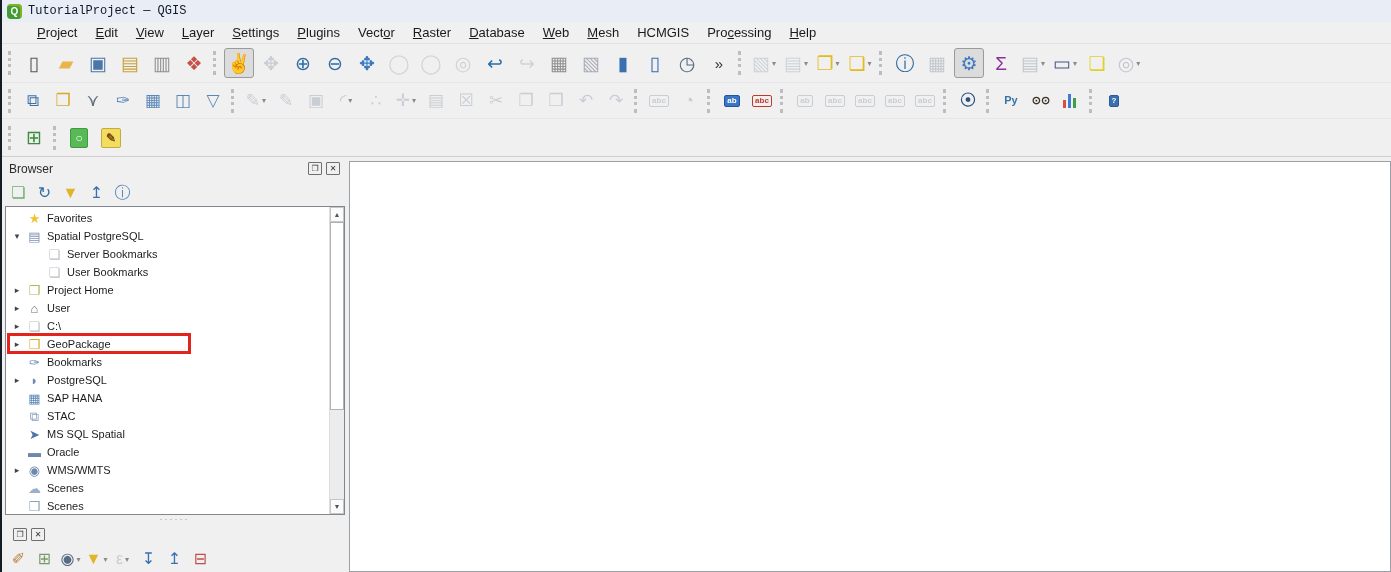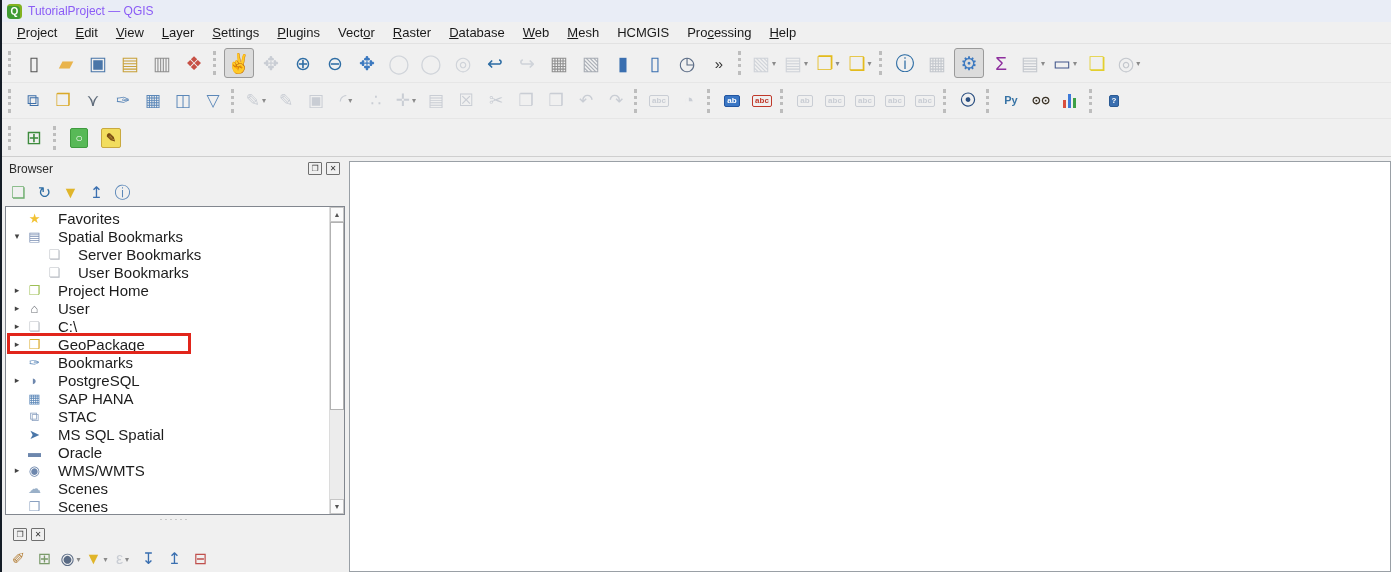--- a/index.html
+++ b/index.html
@@ -8,24 +8,24 @@
     width:1391px; height:572px; overflow:hidden;
     font-family:"Liberation Sans", sans-serif;
     background:#f0f0f0;
   }
   .window { width:100%; height:100%; border-left:2px solid #141c26; display:flex; flex-direction:column; }
 
   
   .titlebar { height:22px; background:#e9edf6; display:flex; align-items:center; padding-left:5px; gap:6px; flex:0 0 auto; }
   .app-logo { width:15px; height:15px; border-radius:4px; background:#3f9b32; color:#fff; font-size:10px; font-weight:bold;
               display:flex; align-items:center; justify-content:center; box-shadow:inset -2px 2px 0 rgba(255,221,0,.35); }
-  .title-text { font-size:12px; color:#8b5cf6; }
-
-  
-  .menubar { height:22px; background:#f0f0f0; display:flex; align-items:center; padding-left:6px; border-bottom:1px solid #e2e2e2; flex:0 0 auto; }
+  .title-text { font-size:12px; color:#0f172a;font-family:Liberation Mono, monospace; }
+
+  
+  .menubar { height:22px; background:#f0f0f0; display:flex; align-items:center; padding-left:26px; border-bottom:1px solid #e2e2e2; flex:0 0 auto; }
   .menu-item { font-size:13px; color:#1a1a1a; padding:0 9px; line-height:21px; cursor:default; }
   .menu-item u { text-decoration:underline; }
 
   
   .toolbar { display:flex; align-items:center; background:#f0f0f0; border-bottom:1px solid #e6e6e6; padding-left:3px; flex:0 0 auto; }
   .tb1 { height:39px; } .tb2 { height:36px; } .tb3 { height:38px; border-bottom:1px solid #cfcfcf; }
   .handle { width:5px; height:24px; border-left:3px dotted #bdbdbd; margin:0 5px 0 3px; flex:0 0 auto; }
   .tbtn { min-width:30px; height:30px; padding:0 1px; margin:0 1px; display:inline-flex; align-items:center; justify-content:center;
           border:1px solid transparent; border-radius:3px; flex:0 0 auto; }
   .tb2 .tbtn { min-width:28px; height:27px; }
@@ -57,21 +57,21 @@
   .panel-toolbar { display:flex; align-items:center; height:26px; padding:0 5px; gap:3px; flex:0 0 auto; }
   .ptbtn { min-width:23px; height:22px; display:inline-flex; align-items:center; justify-content:center; border-radius:2px; }
   .ptbtn .glyph { font-size:16px; }
 
   
   .tree-wrap { position:relative; margin:0 2px 0 3px; background:#fff; border:1px solid #82878f; flex:1; overflow:hidden; }
   .tree { padding-top:2px; }
   .trow { height:18px; display:flex; align-items:center; position:relative; }
   .exp { width:12px; margin-left:5px; font-size:9px; color:#444; text-align:center; flex:0 0 auto; }
   .ticon { width:17px; font-size:13px; text-align:center; flex:0 0 auto; margin-left:3px; line-height:1; }
-  .tlabel { font-size:15px; color:#1c1c1c; margin-left:15px; white-space:nowrap; }
+  .tlabel { font-size:11px; color:#1c1c1c; margin-left:4px; white-space:nowrap; }
   .trow.d1 { padding-left:20px; }
   .hl-box { position:absolute; left:1px; top:-2px; width:184px; height:21px; border:3px solid #e1251b; pointer-events:none; }
 
   
   .sbar { position:absolute; top:0; right:0; bottom:0; width:15px; background:#ececec; border-left:1px solid #dcdcdc; }
   .sb-btn { position:absolute; left:0; right:0; height:15px; background:#fbfbfb; border:1px solid #c6c6c6;
             display:flex; align-items:center; justify-content:center; font-size:7px; color:#555; }
   .sb-up { top:0; } .sb-down { bottom:0; }
   .sb-thumb { position:absolute; top:15px; height:188px; left:0; right:0; background:#ffffff; border:1px solid #b2b2b2; }
 
@@ -386,21 +386,21 @@
       <div class="tree-wrap">
         <div class="tree" id="browser-tree" style="margin-right:15px;">
             <div class="trow">
               <span class="exp"></span>
               <span class="ticon" style="color: rgb(242, 194, 51);">★</span>
               <span class="tlabel">Favorites</span>
             </div>
             <div class="trow">
               <span class="exp">▾</span>
               <span class="ticon" style="color: rgb(123, 143, 179);">▤</span>
-              <span class="tlabel">Spatial Bookmarks</span>
+              <span class="tlabel">Spatial PostgreSQL</span>
             </div>
             <div class="trow d1">
               <span class="exp"></span>
               <span class="ticon" style="color: rgb(185, 189, 196);">❏</span>
               <span class="tlabel">Server Bookmarks</span>
             </div>
             <div class="trow d1">
               <span class="exp"></span>
               <span class="ticon" style="color: rgb(185, 189, 196);">❏</span>
               <span class="tlabel">User Bookmarks</span>

